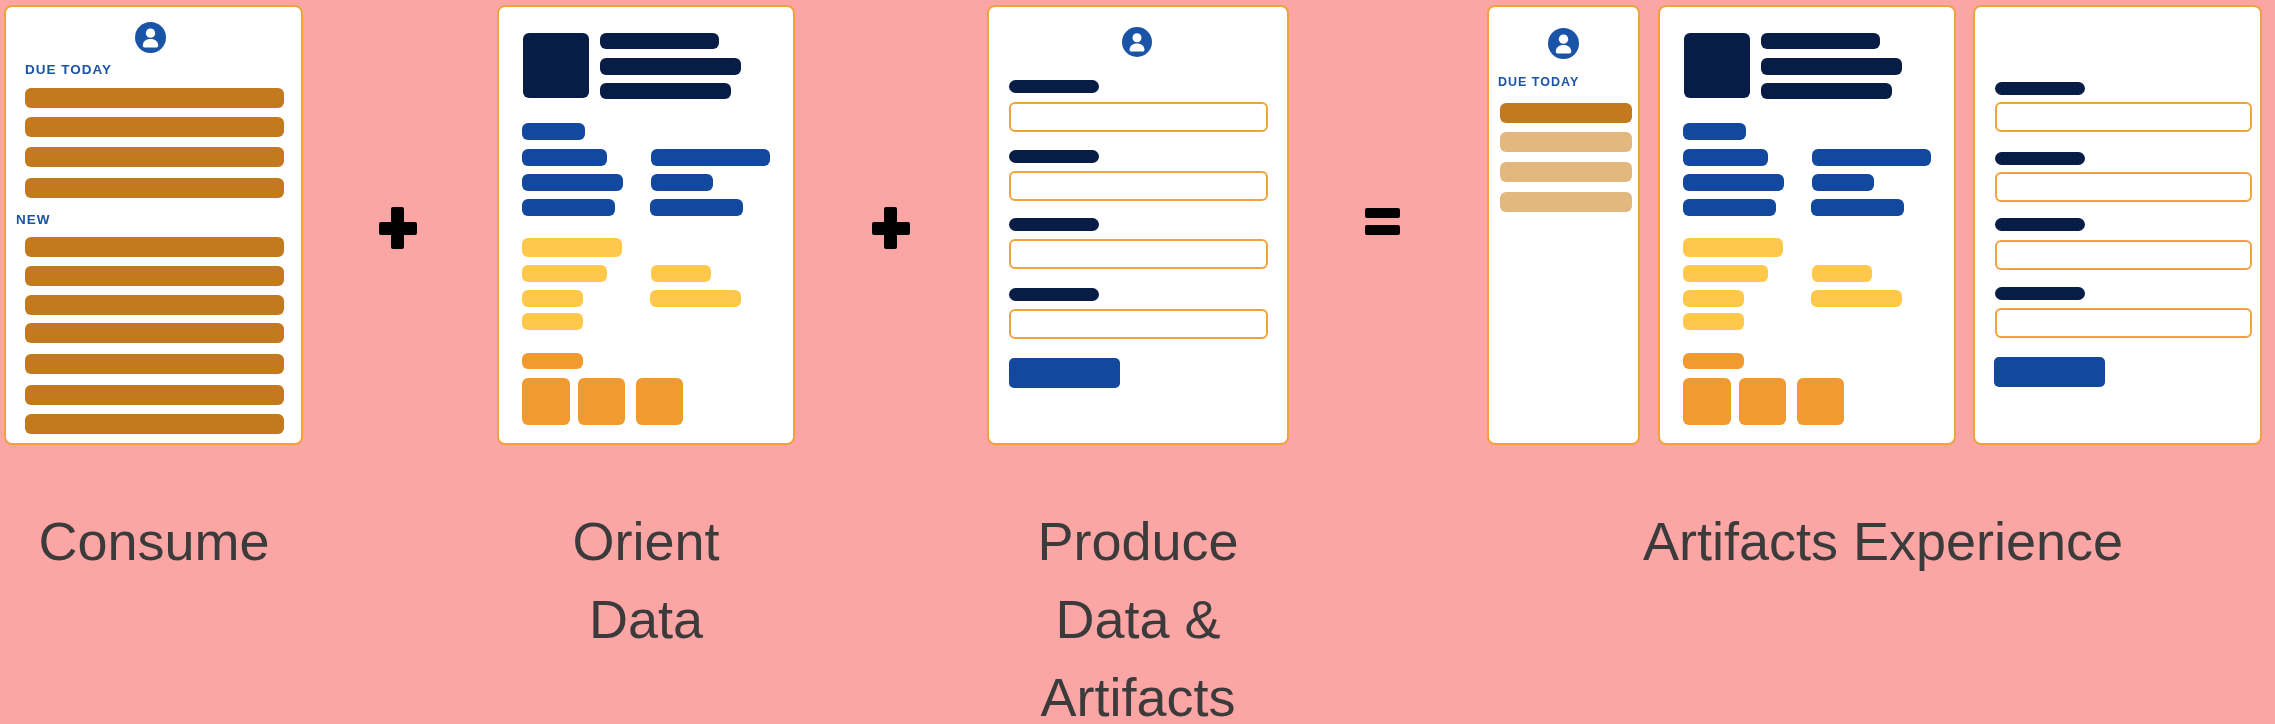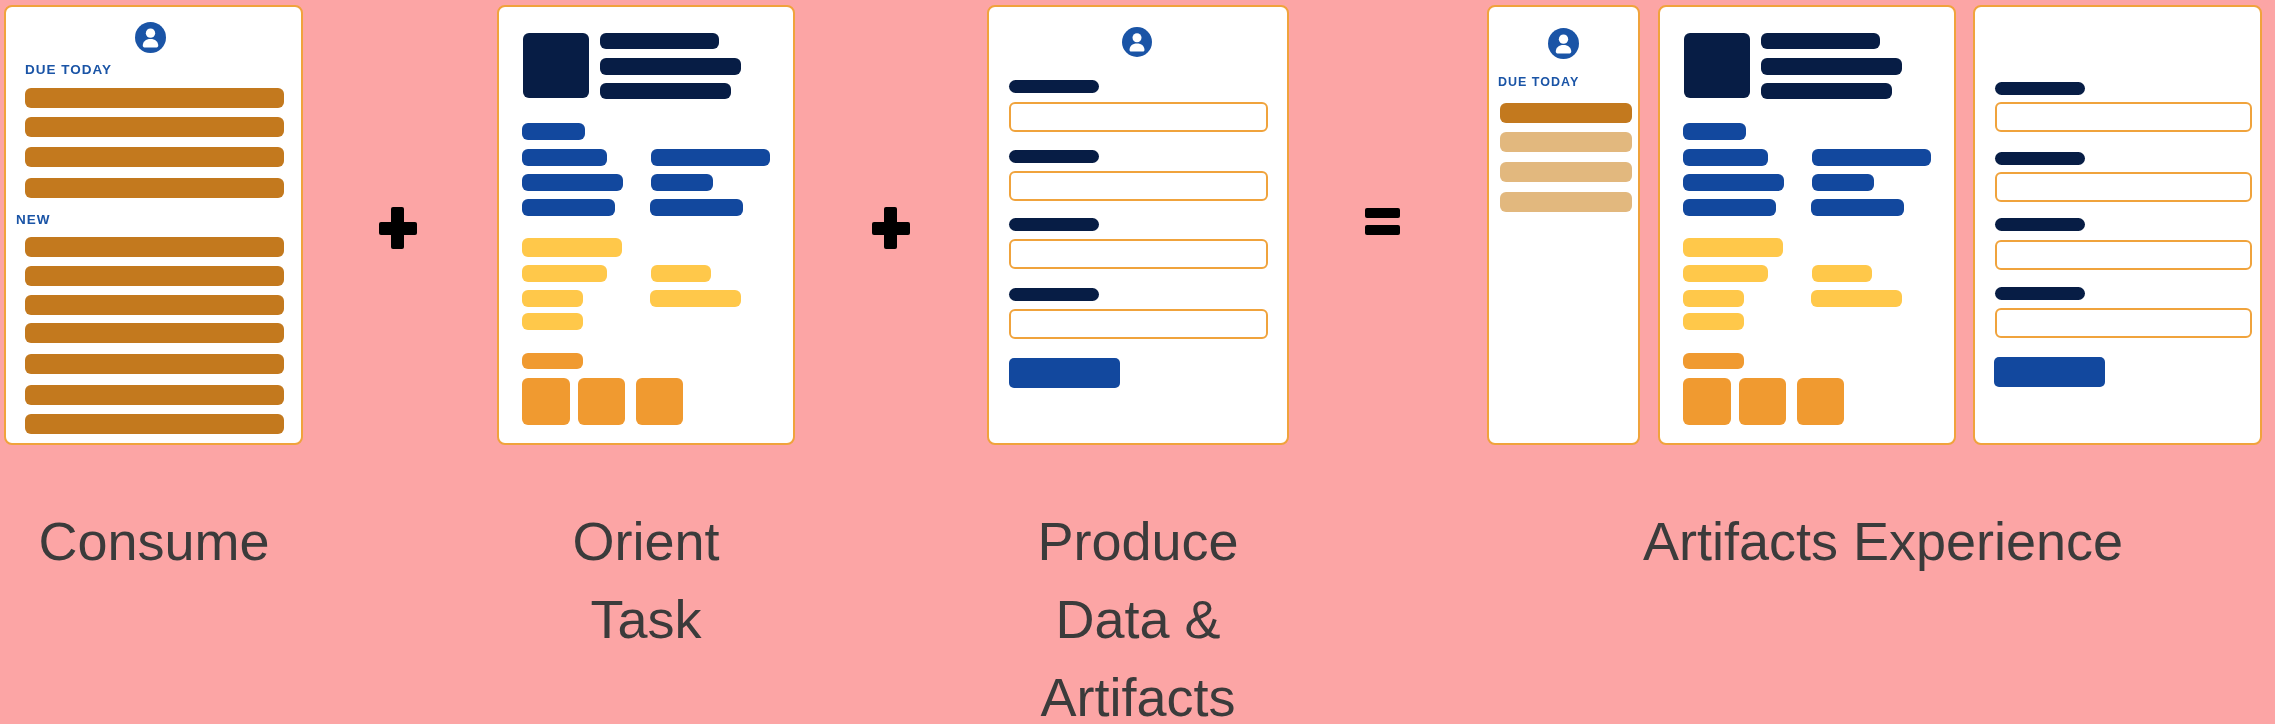--- a/index.html
+++ b/index.html
@@ -175,21 +175,21 @@
     <div class="pill" style="left:20px;top:280px;width:90px;height:13px;"></div>
     <div class="input-box" style="left:20px;top:301px;width:257px;height:30px;"></div>
     <div class="bar c-blue" style="left:19px;top:350px;width:111px;height:30px;border-radius:5px;"></div>
   </div>
 
   <div class="caption" style="left:154px;">
     <div>Consume</div>
   </div>
   <div class="caption" style="left:646px;">
     <div>Orient</div>
-    <div>Task</div>
+    <div>Data</div>
   </div>
   <div class="caption" style="left:1138px;">
     <div>Produce</div>
     <div>Data &amp;</div>
     <div>Artifacts</div>
   </div>
   <div class="caption" style="left:1883px;">
     <div>Artifacts Experience</div>
   </div>
 

